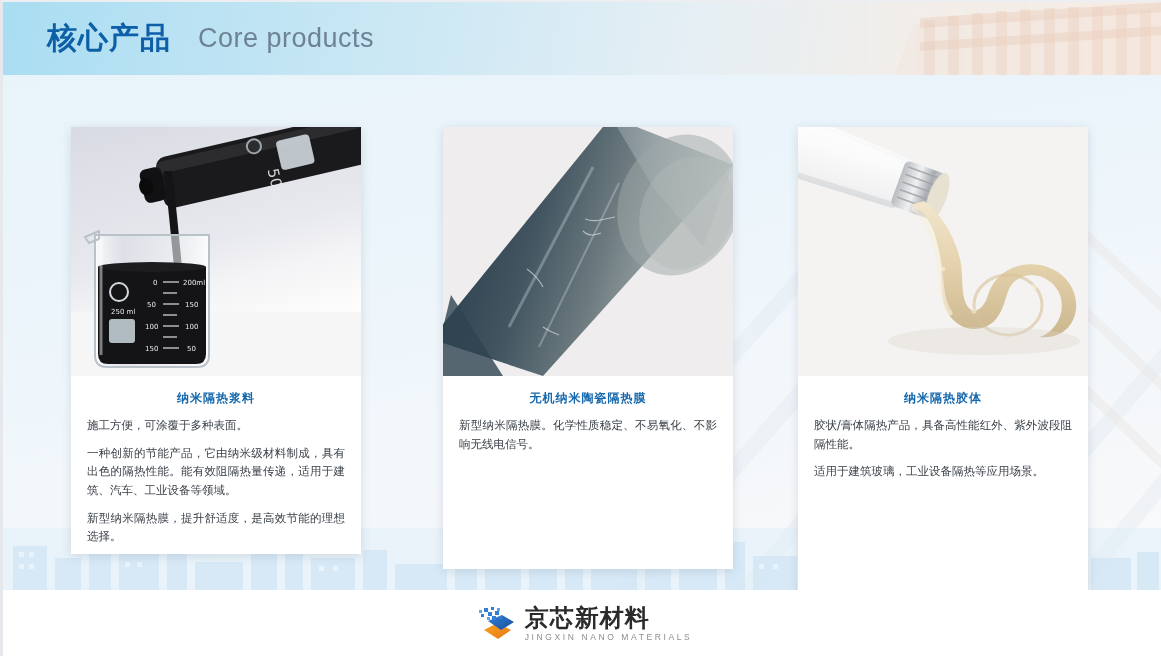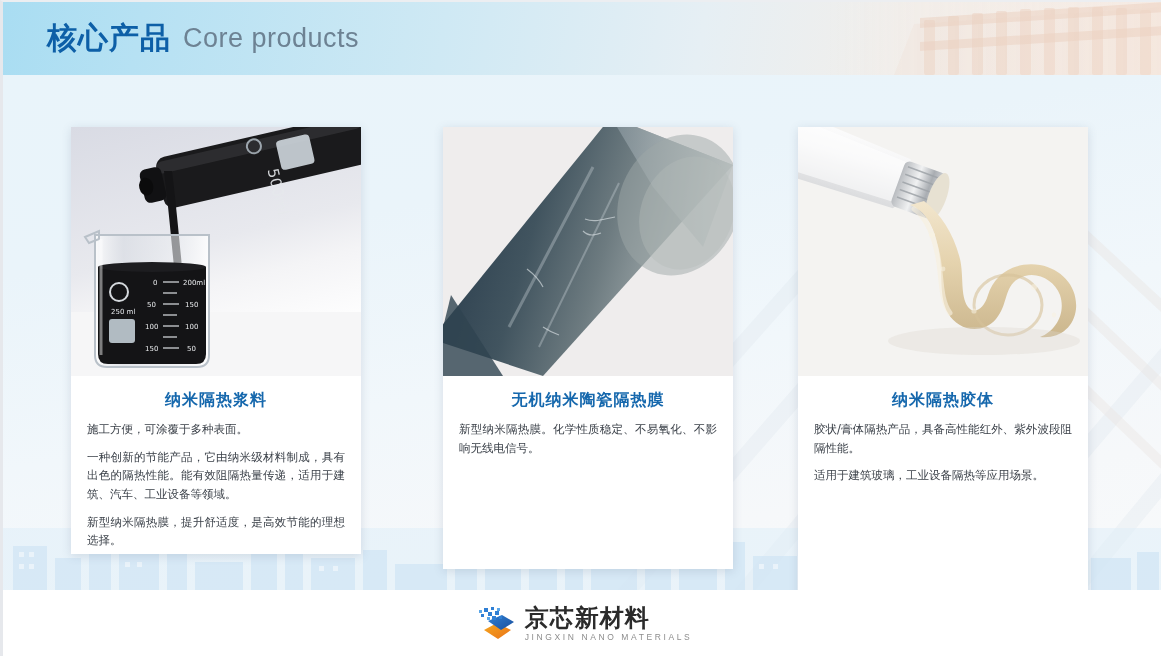--- a/index.html
+++ b/index.html
@@ -22,21 +22,21 @@
     background:linear-gradient(100deg,#a9ddf2 0%,#b6e1f3 12%,#cfe9f4 38%,#e6eff4 60%,#f2eeea 78%,#f7efe9 100%);
     overflow:hidden;
   }
   .header-watermark{
     position:absolute;right:0;top:0;width:340px;height:73px;
     overflow:hidden;opacity:.55;
   }
   .header-watermark svg{display:block;}
   .header-inner{
     position:absolute;left:44px;top:0;height:73px;
-    display:flex;align-items:center;gap:12px;
+    display:flex;align-items:center;gap:27px;
   }
   .title-cn{
     font-size:30px;font-weight:bold;color:#0d5fa7;letter-spacing:1px;
     font-family:"DejaVu Sans","Liberation Sans",sans-serif;
   }
   .title-en{
     font-size:27px;color:#6d8293;font-weight:300;letter-spacing:.5px;
     font-family:"Liberation Sans",sans-serif;
   }
 
@@ -69,21 +69,21 @@
   .card-2{left:440px;height:442px;}
   .card-3{left:795px;height:518px;}
 
   .card-photo{
     position:relative;width:290px;height:249px;overflow:hidden;
     background:#eceef2;
   }
   .card-photo svg{display:block;}
   .card-body{padding:14px 16px 14px 16px;}
   .card-title{
-    text-align:center;font-size:16px;font-weight:bold;color:#1668ad;
+    text-align:center;font-size:12px;font-weight:bold;color:#1668ad;
     letter-spacing:1px;margin:0 0 9px 0;
     font-family:"DejaVu Sans","Liberation Sans",sans-serif;
   }
   .card-para{
     font-size:11.5px;line-height:1.62;color:#3b4149;margin:0 0 9px 0;
     text-align:justify;
     font-family:"DejaVu Sans","Liberation Sans",sans-serif;
   }
   .card-para:last-child{margin-bottom:0;}
 

